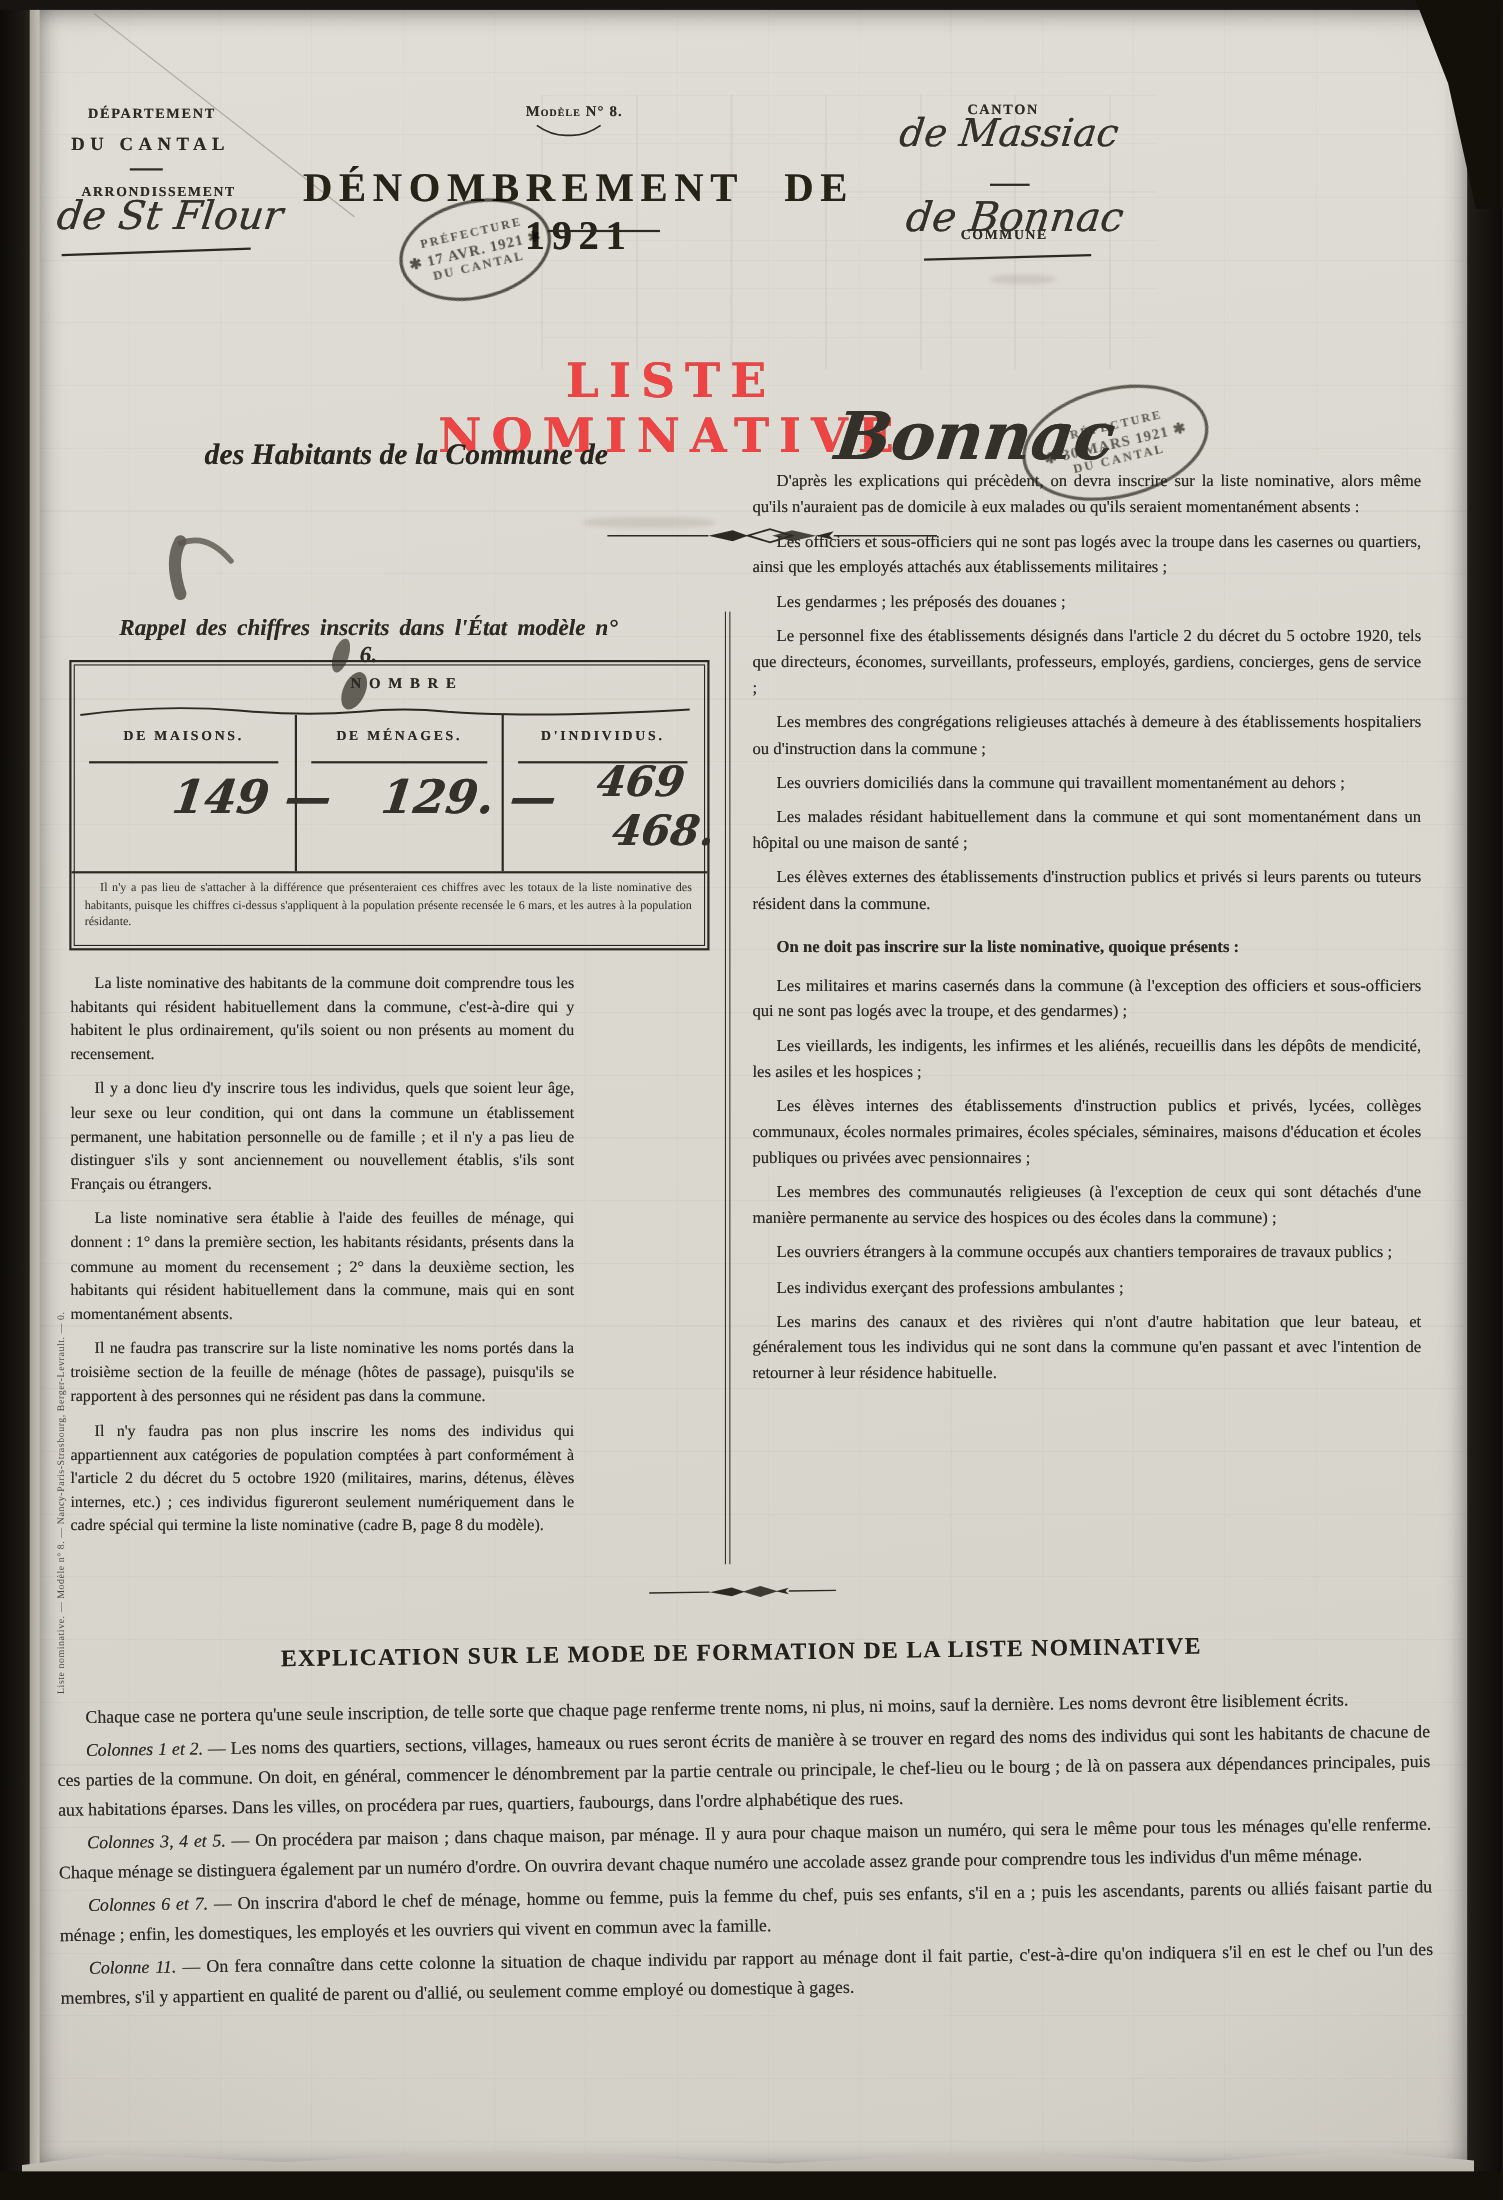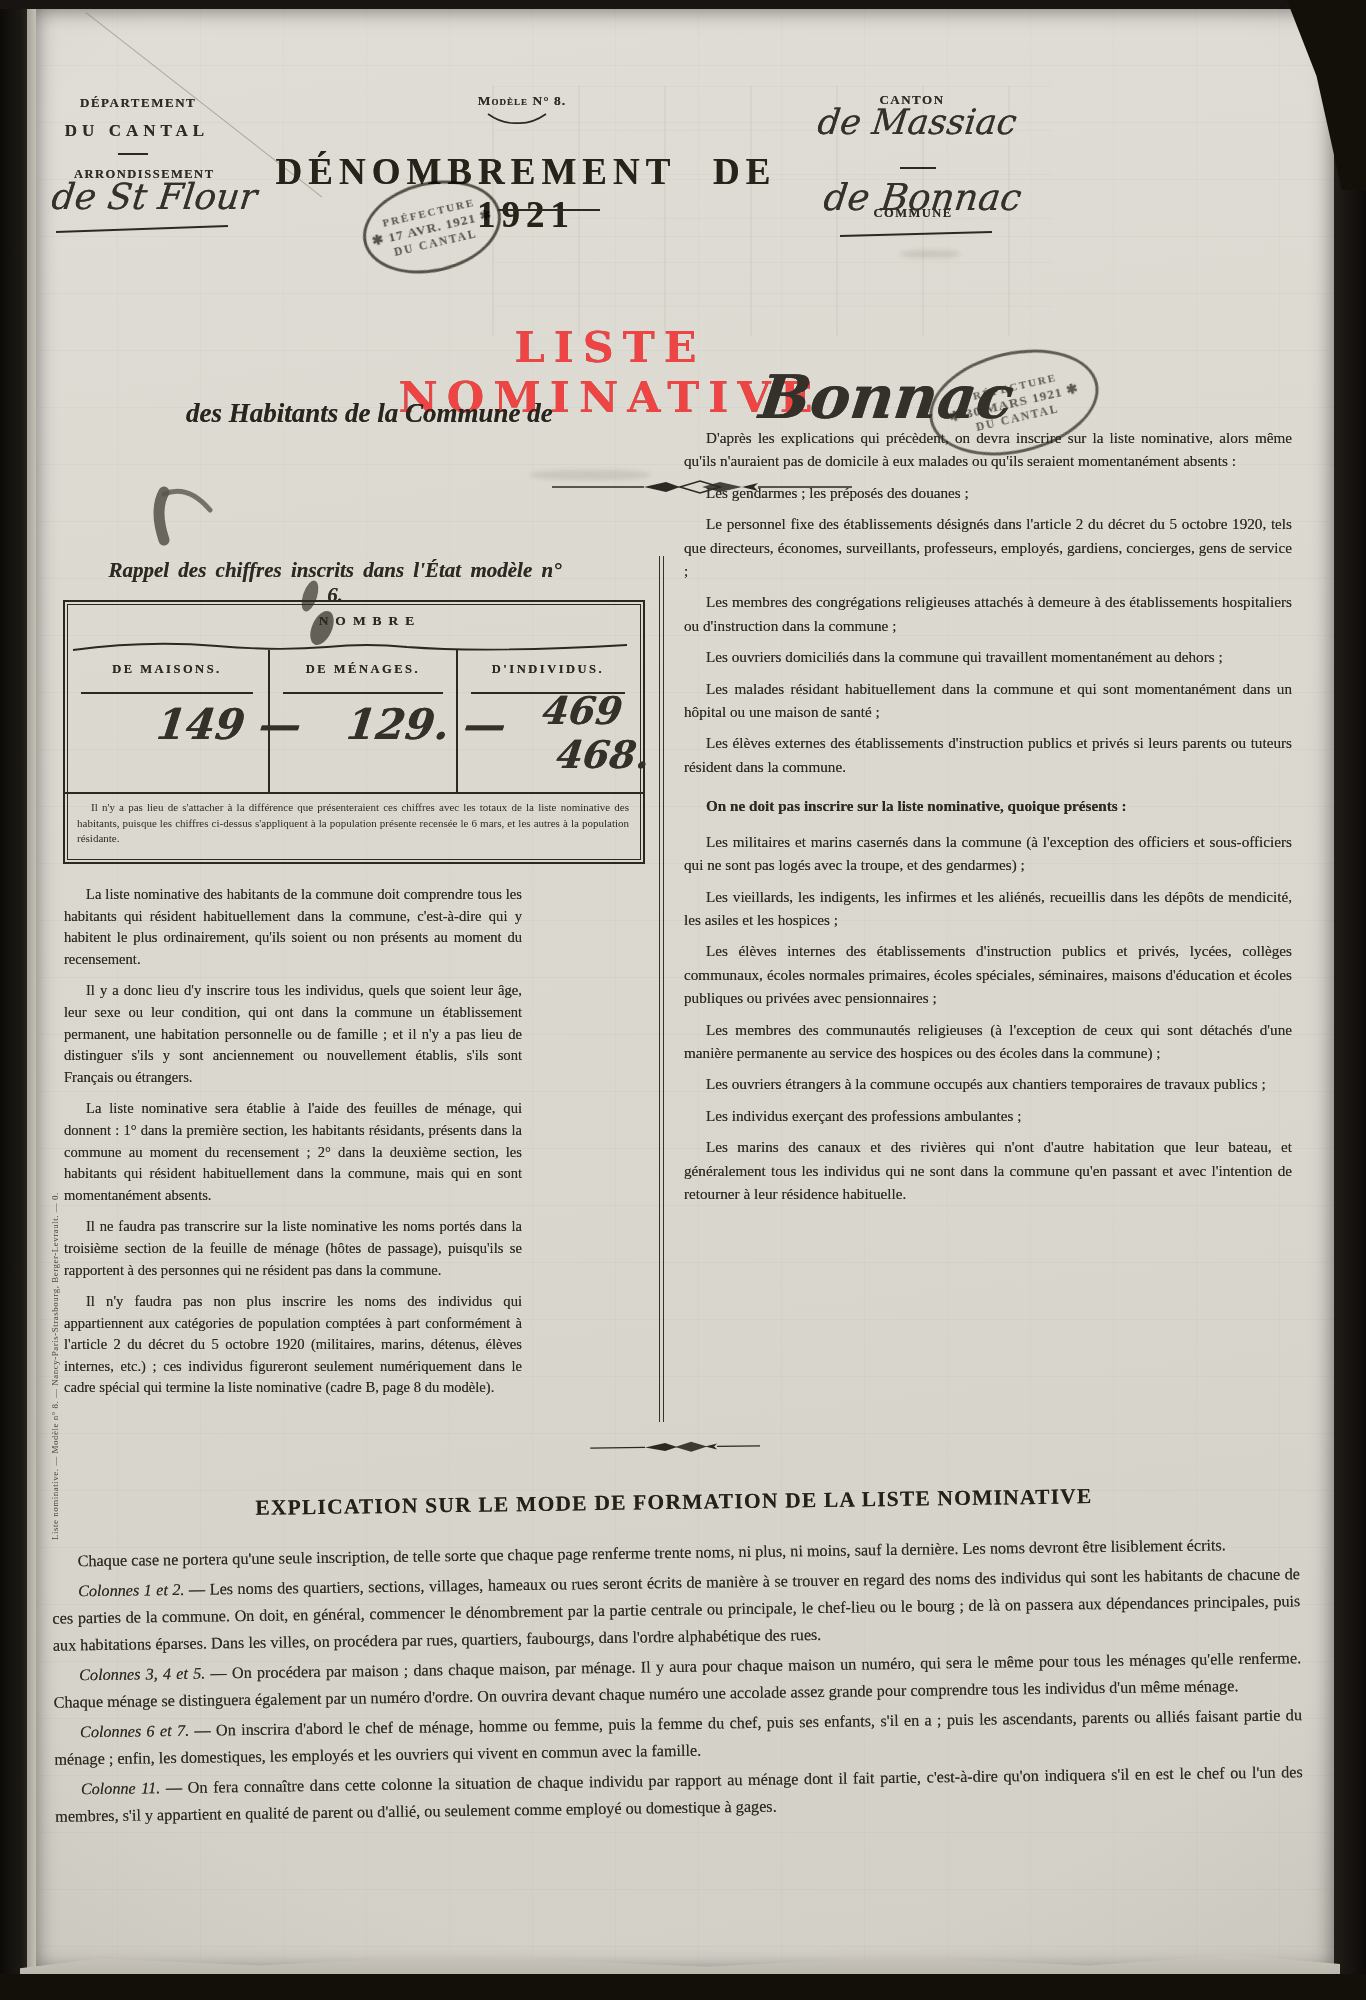--- a/index.html
+++ b/index.html
@@ -219,20 +219,21 @@
     <p>Il y a donc lieu d'y inscrire tous les individus, quels que soient leur âge, leur sexe ou leur condition, qui ont dans la commune un établissement permanent, une habitation personnelle ou de famille ; et il n'y a pas lieu de distinguer s'ils y sont anciennement ou nouvellement établis, s'ils sont Français ou étrangers.</p>
     <p>La liste nominative sera établie à l'aide des feuilles de ménage, qui donnent : 1° dans la première section, les habitants résidants, présents dans la commune au moment du recensement ; 2° dans la deuxième section, les habitants qui résident habituellement dans la commune, mais qui en sont momentanément absents.</p>
     <p>Il ne faudra pas transcrire sur la liste nominative les noms portés dans la troisième section de la feuille de ménage (hôtes de passage), puisqu'ils se rapportent à des personnes qui ne résident pas dans la commune.</p>
     <p>Il n'y faudra pas non plus inscrire les noms des individus qui appartiennent aux catégories de population comptées à part conformément à l'article 2 du décret du 5 octobre 1920 (militaires, marins, détenus, élèves internes, etc.) ; ces individus figureront seulement numériquement dans le cadre spécial qui termine la liste nominative (cadre B, page 8 du modèle).</p>
   </div>
 
   <div class="col-divider"></div>
 
   <div class="right-col ink">
     <p>D'après les explications qui précèdent, on devra inscrire sur la liste nominative, alors même qu'ils n'auraient pas de domicile à eux malades ou qu'ils seraient momentanément absents :</p>
+    <p>Les officiers et sous-officiers qui ne sont pas logés avec la troupe dans les casernes ou quartiers, ainsi que les employés attachés aux établissements militaires ;</p>
     <p>Les gendarmes ; les préposés des douanes ;</p>
     <p>Le personnel fixe des établissements désignés dans l'article 2 du décret du 5 octobre 1920, tels que directeurs, économes, surveillants, professeurs, employés, gardiens, concierges, gens de service ;</p>
     <p>Les membres des congrégations religieuses attachés à demeure à des établissements hospitaliers ou d'instruction dans la commune ;</p>
     <p>Les ouvriers domiciliés dans la commune qui travaillent momentanément au dehors ;</p>
     <p>Les malades résidant habituellement dans la commune et qui sont momentanément dans un hôpital ou une maison de santé ;</p>
     <p>Les élèves externes des établissements d'instruction publics et privés si leurs parents ou tuteurs résident dans la commune.</p>
     <p class="subhead">On ne doit pas inscrire sur la liste nominative, quoique présents :</p>
     <p>Les militaires et marins casernés dans la commune (à l'exception des officiers et sous-officiers qui ne sont pas logés avec la troupe, et des gendarmes) ;</p>
     <p>Les vieillards, les indigents, les infirmes et les aliénés, recueillis dans les dépôts de mendicité, les asiles et les hospices ;</p>
     <p>Les élèves internes des établissements d'instruction publics et privés, lycées, collèges communaux, écoles normales primaires, écoles spéciales, séminaires, maisons d'éducation et écoles publiques ou privées avec pensionnaires ;</p>

